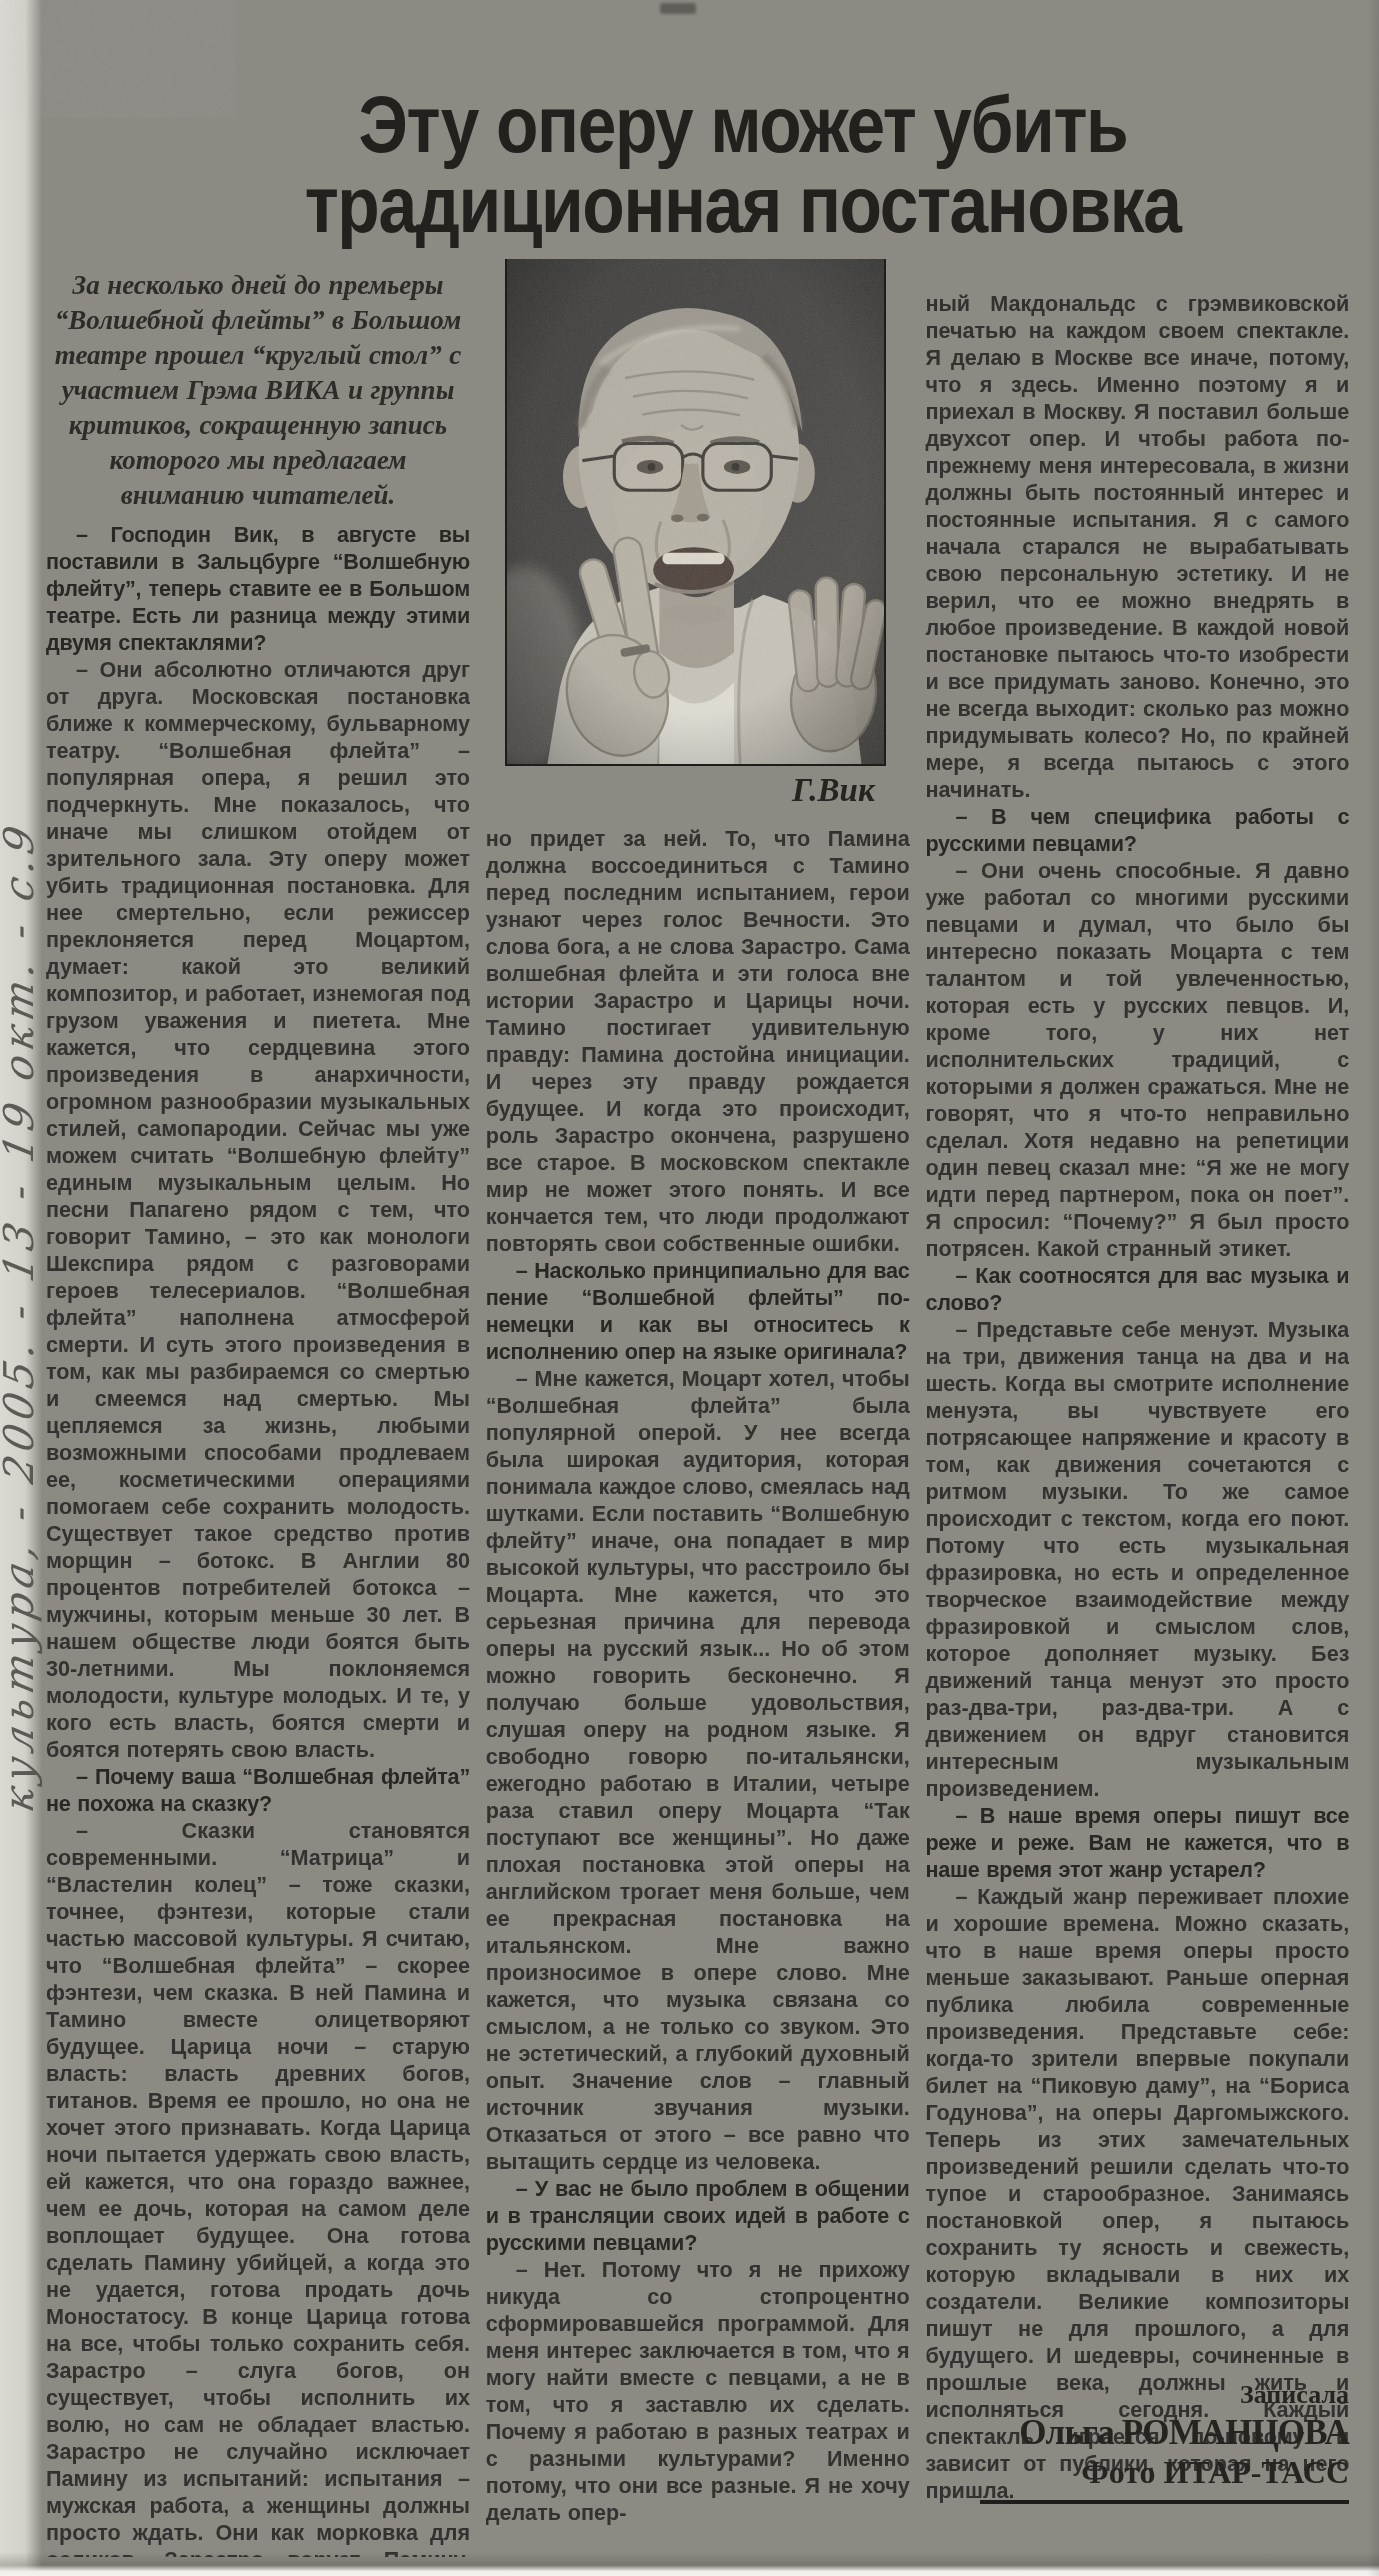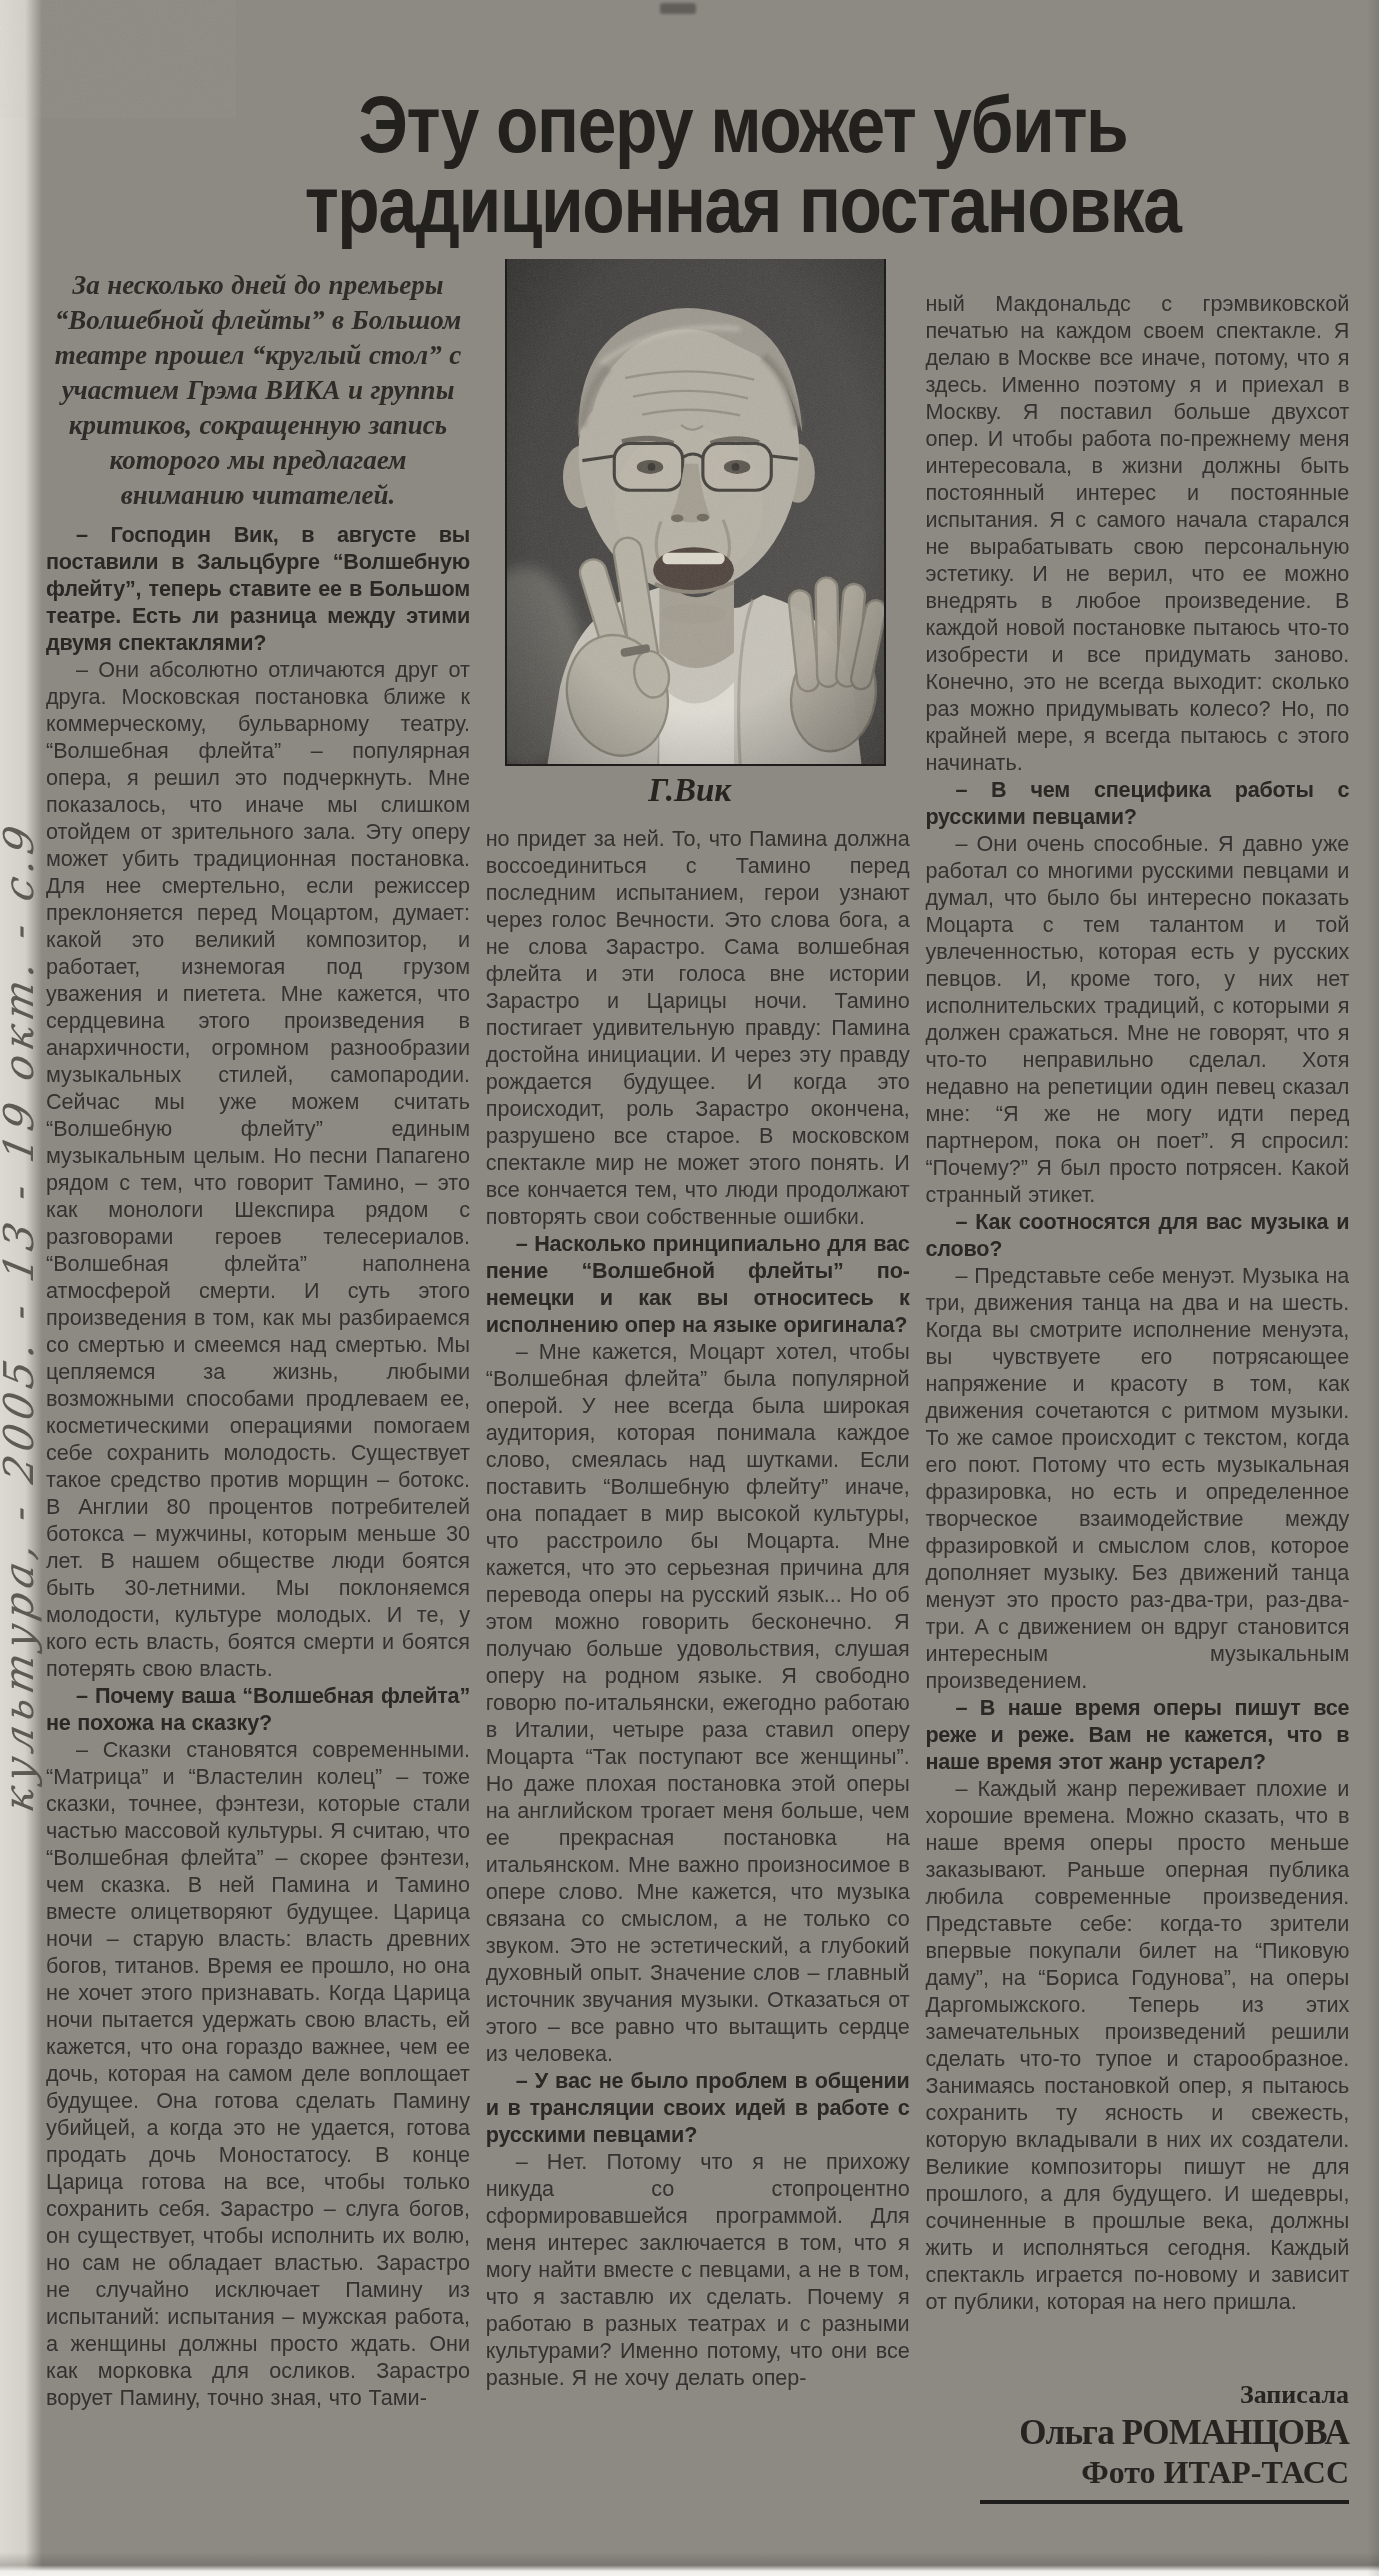--- a/index.html
+++ b/index.html
@@ -43,32 +43,32 @@
     font-family:"DejaVu Serif", serif;font-style:italic;font-size:41px;letter-spacing:5.5px;
     color:#504e49;opacity:.9;white-space:nowrap;}
 
   
   .columns{position:absolute;left:46px;top:259px;width:1304px;display:flex;gap:15.7px;}
   .col{width:424px;flex:0 0 424px;height:2289px;overflow:hidden;}
   .col1{padding-top:9.4px;}
   .col3{padding-top:31px;}
 
   .para{margin:0;text-align:justify;text-indent:30px;font-size:21.6px;line-height:27px;
-    color:#343230;word-spacing:0.8px;}
+    color:#343230;word-spacing:0.8px;font-weight:bold;}
   .para.q{font-weight:700;color:#2a2825;letter-spacing:-0.2px;}
   .para.cont{text-indent:0;}
   .para.lead{font-family:"Liberation Serif", serif;font-style:italic;font-weight:700;
     font-size:27px;line-height:35px;text-indent:0;text-align:center;color:#2e2c29;margin-bottom:7.9px;}
 
   
   .photo-fig{margin:-14px 0 4.7px 19px;width:381px;}
   .photo-frame{width:381px;height:521px;border:2.4px solid #1e1d1b;box-sizing:border-box;background:#403f3d;}
   .photo-frame svg{display:block;width:100%;height:100%;}
   .photo-caption{font-family:"Liberation Serif", serif;font-style:italic;font-weight:700;
-    font-size:33px;color:#262421;text-align:center;padding:6.3px 11px 11px 0;}
+    font-size:33px;color:#262421;text-align:right;padding:6.3px 11px 11px 0;}
 
   
   .byline{position:absolute;left:925px;top:2377px;width:424px;text-align:right;color:#262421;font-family:Liberation Serif, serif;}
   .byline .b1{font-size:26px;font-weight:700;line-height:35px;}
   .byline .b2{font-size:35px;font-weight:700;line-height:41px;letter-spacing:-0.8px;}
   .byline .b3{font-size:32px;font-weight:700;line-height:39px;}
   .byline-rule{margin:7.9px 0 0 auto;width:369px;height:3.9px;background:#1e1d1b;}
 
   .grain{position:absolute;inset:0;pointer-events:none;opacity:.10;}
 </style>

